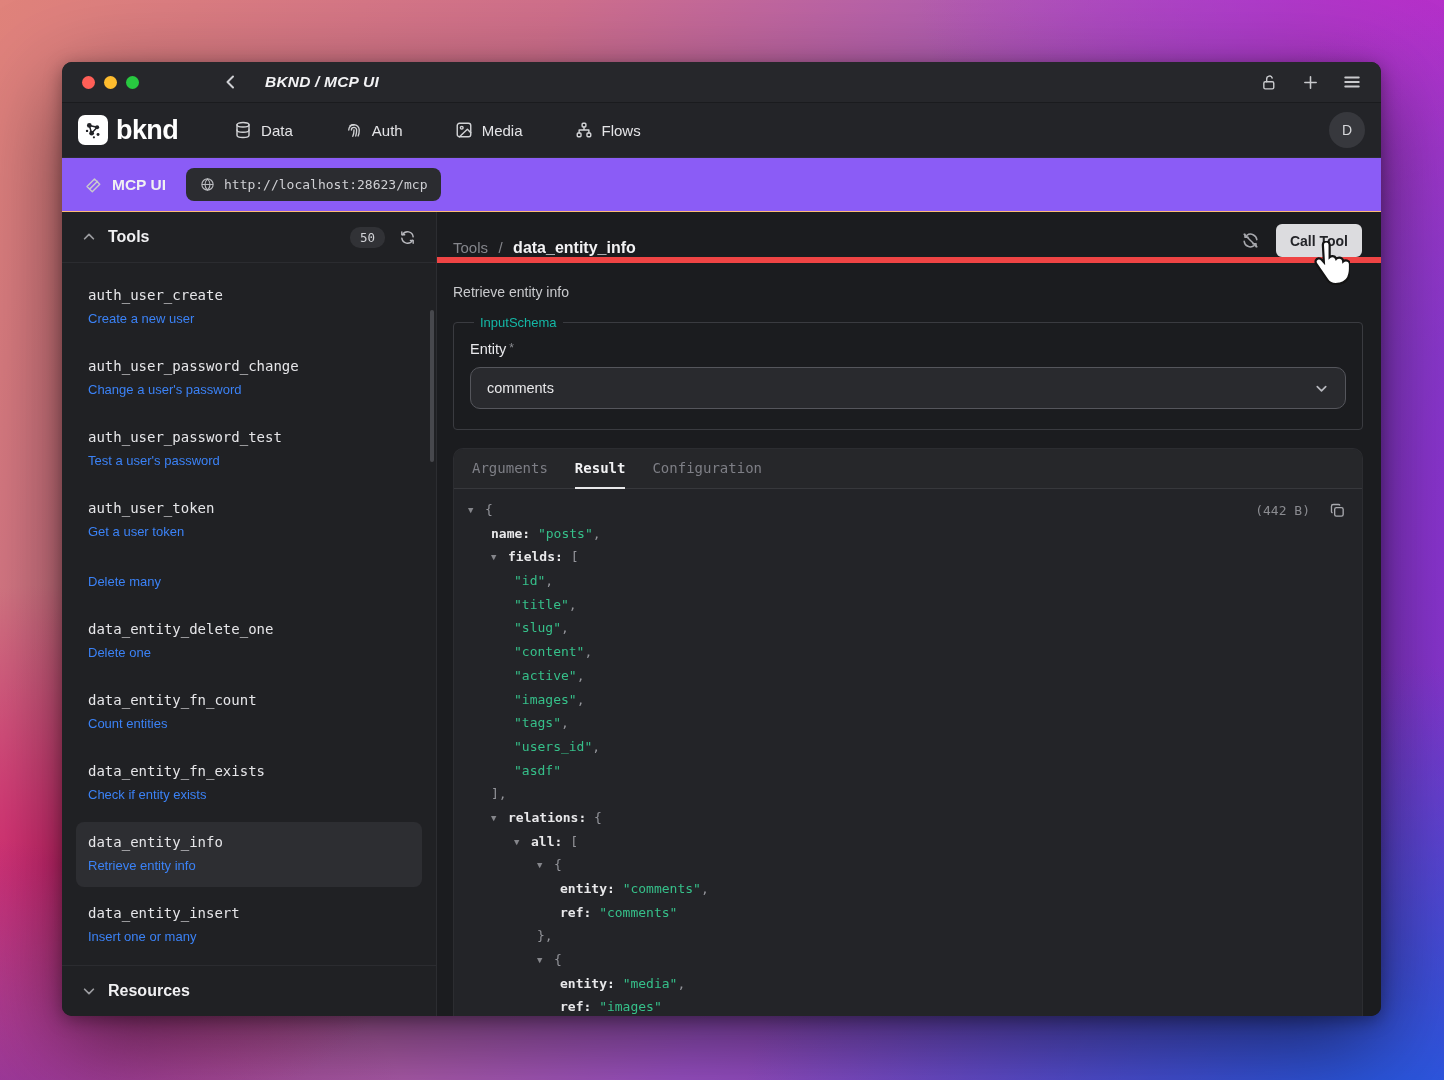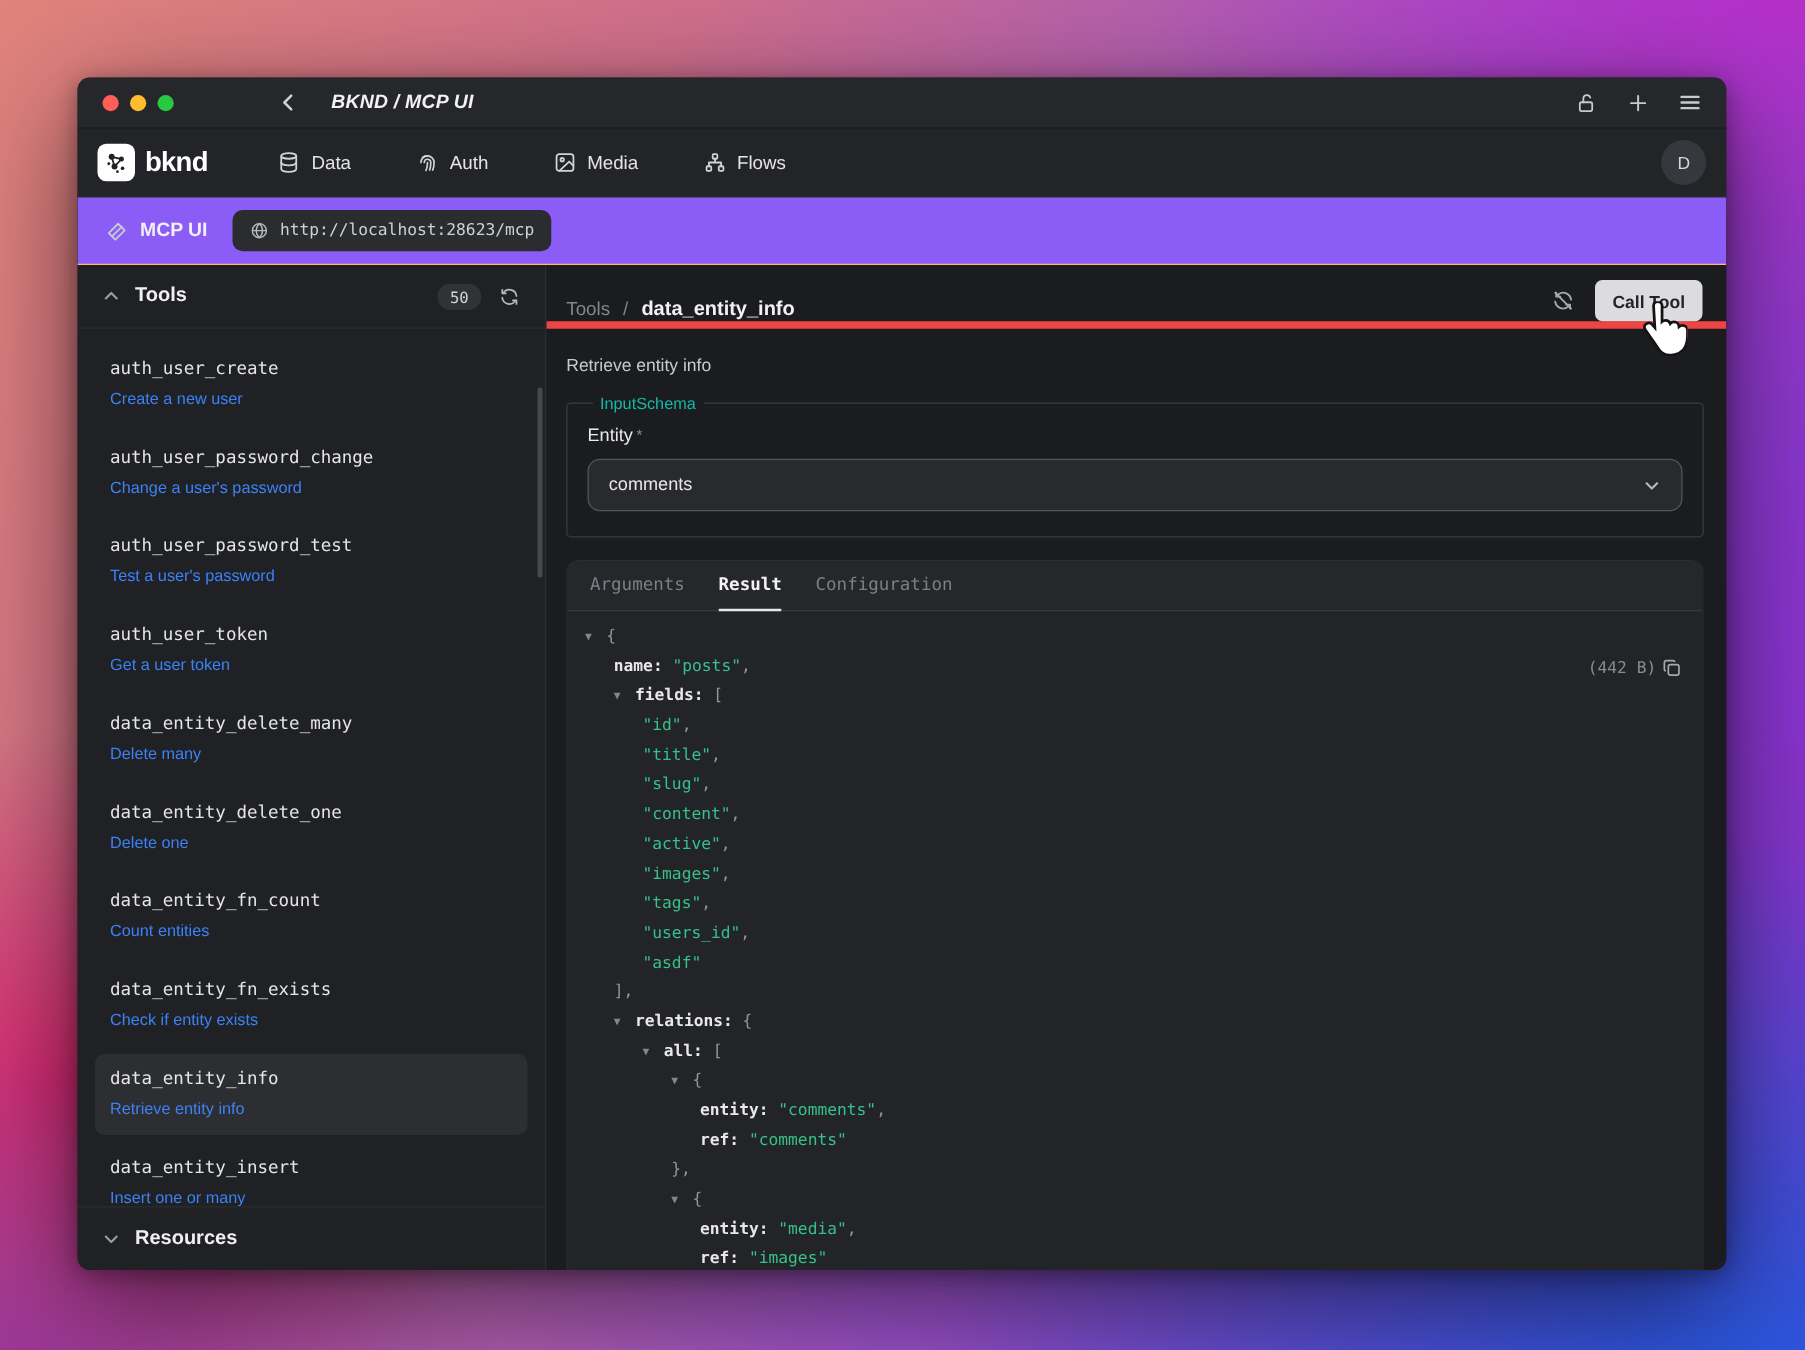--- a/index.html
+++ b/index.html
@@ -32,21 +32,21 @@
   .tb-back { margin-left:84px; display:flex; align-items:center; }
   .tb-title { margin-left:26px; color:#f2f2f4; font-size:15.5px; font-weight:700; letter-spacing:.2px; }
   .tb-right { margin-left:auto; display:flex; align-items:center; gap:24px; }
   .tb-icon { display:flex; align-items:center; }
 
   
   .navbar { height:55px; flex:0 0 55px; background:#232428; display:flex; align-items:center;
     padding:0 16px; border-bottom:1px solid #2c2d31; }
   .brand { display:flex; align-items:center; gap:8px; }
   .brand-icon { width:30px; height:30px; background:#fff; border-radius:7px; display:flex; align-items:center; justify-content:center; }
-  .brand-name { color:#fff; font-size:22px; font-weight:800; letter-spacing:-.6px; }
+  .brand-name { color:#fff; font-size:27px; font-weight:800; letter-spacing:-.6px; }
   .nav-items { display:flex; align-items:flex-start; gap:52px; margin-left:56px; }
   .nav-item { display:flex; align-items:center; gap:9px; color:#e4e4e7; font-size:15px; cursor:pointer; }
   .nav-item svg { stroke:#d2d3d6; }
   .avatar { margin-left:auto; width:36px; height:36px; border-radius:50%; background:#37383d;
     color:#d6d7da; font-size:14px; display:flex; align-items:center; justify-content:center; }
 
   
   .mcpbar { height:54px; flex:0 0 54px; background:#8b5cf6; display:flex; align-items:center;
     padding:0 22px; border-bottom:1px solid #fdba74; }
   .mcp-label { color:#f0f0f2; font-size:15.5px; font-weight:700; margin-left:10px; }
@@ -97,21 +97,21 @@
   .tabs-card { margin-top:18px; flex:1; min-height:0; background:#232428; border:1px solid #2c2d31;
     border-bottom:none; border-radius:10px 10px 0 0; display:flex; flex-direction:column; overflow:hidden; }
   .tab-strip { height:40px; flex:0 0 40px; border-bottom:1px solid #37383c; display:flex;
     align-items:stretch; gap:27px; padding:0 18px; background:#26272a; }
   .tab { display:flex; align-items:center; font-family:"DejaVu Sans Mono","Liberation Mono",monospace;
     font-size:14px; color:#7e7f86; border-bottom:2px solid transparent; margin-bottom:-1px; cursor:pointer; }
   .tab.active { color:#f2f2f4; font-weight:700; border-bottom-color:#e8e8ea; }
 
   .json-body { flex:1; position:relative; padding-top:9px; overflow:hidden;
     font-family:"DejaVu Sans Mono","Liberation Mono",monospace; font-size:13px; }
-  .json-meta { position:absolute; top:13px; right:16px; display:flex; align-items:center; gap:4px;margin-top:24px; }
+  .json-meta { position:absolute; top:13px; right:16px; display:flex; align-items:center; gap:19px; }
   .json-size { color:#8a8b90; font-size:13px; font-family:"DejaVu Sans Mono","Liberation Mono",monospace; }
   .json-line { height:23.7px; line-height:23.7px; white-space:pre; }
   .tri { display:inline-block; width:17px; color:#85868b; font-size:9px; vertical-align:1px; }
   .tk-k { color:#e8e8ea; font-weight:700; }
   .tk-s { color:#36c08a; }
   .tk-p { color:#94959b; }
 
   .cursor { position:absolute; left:1312px; top:241px; width:38px; height:44px; z-index:50; }
 </style>
 </head>
@@ -248,21 +248,20 @@
           </div>
           <div class="tool-item">
             <div class="tool-name">auth_user_password_test</div>
             <div class="tool-desc">Test a user's password</div>
           </div>
           <div class="tool-item">
             <div class="tool-name">auth_user_token</div>
             <div class="tool-desc">Get a user token</div>
           </div>
           <div class="tool-item">
-            <div class="tool-name">data_entity_delete_many</div>
             <div class="tool-desc">Delete many</div>
           </div>
           <div class="tool-item">
             <div class="tool-name">data_entity_delete_one</div>
             <div class="tool-desc">Delete one</div>
           </div>
           <div class="tool-item">
             <div class="tool-name">data_entity_fn_count</div>
             <div class="tool-desc">Count entities</div>
           </div>

